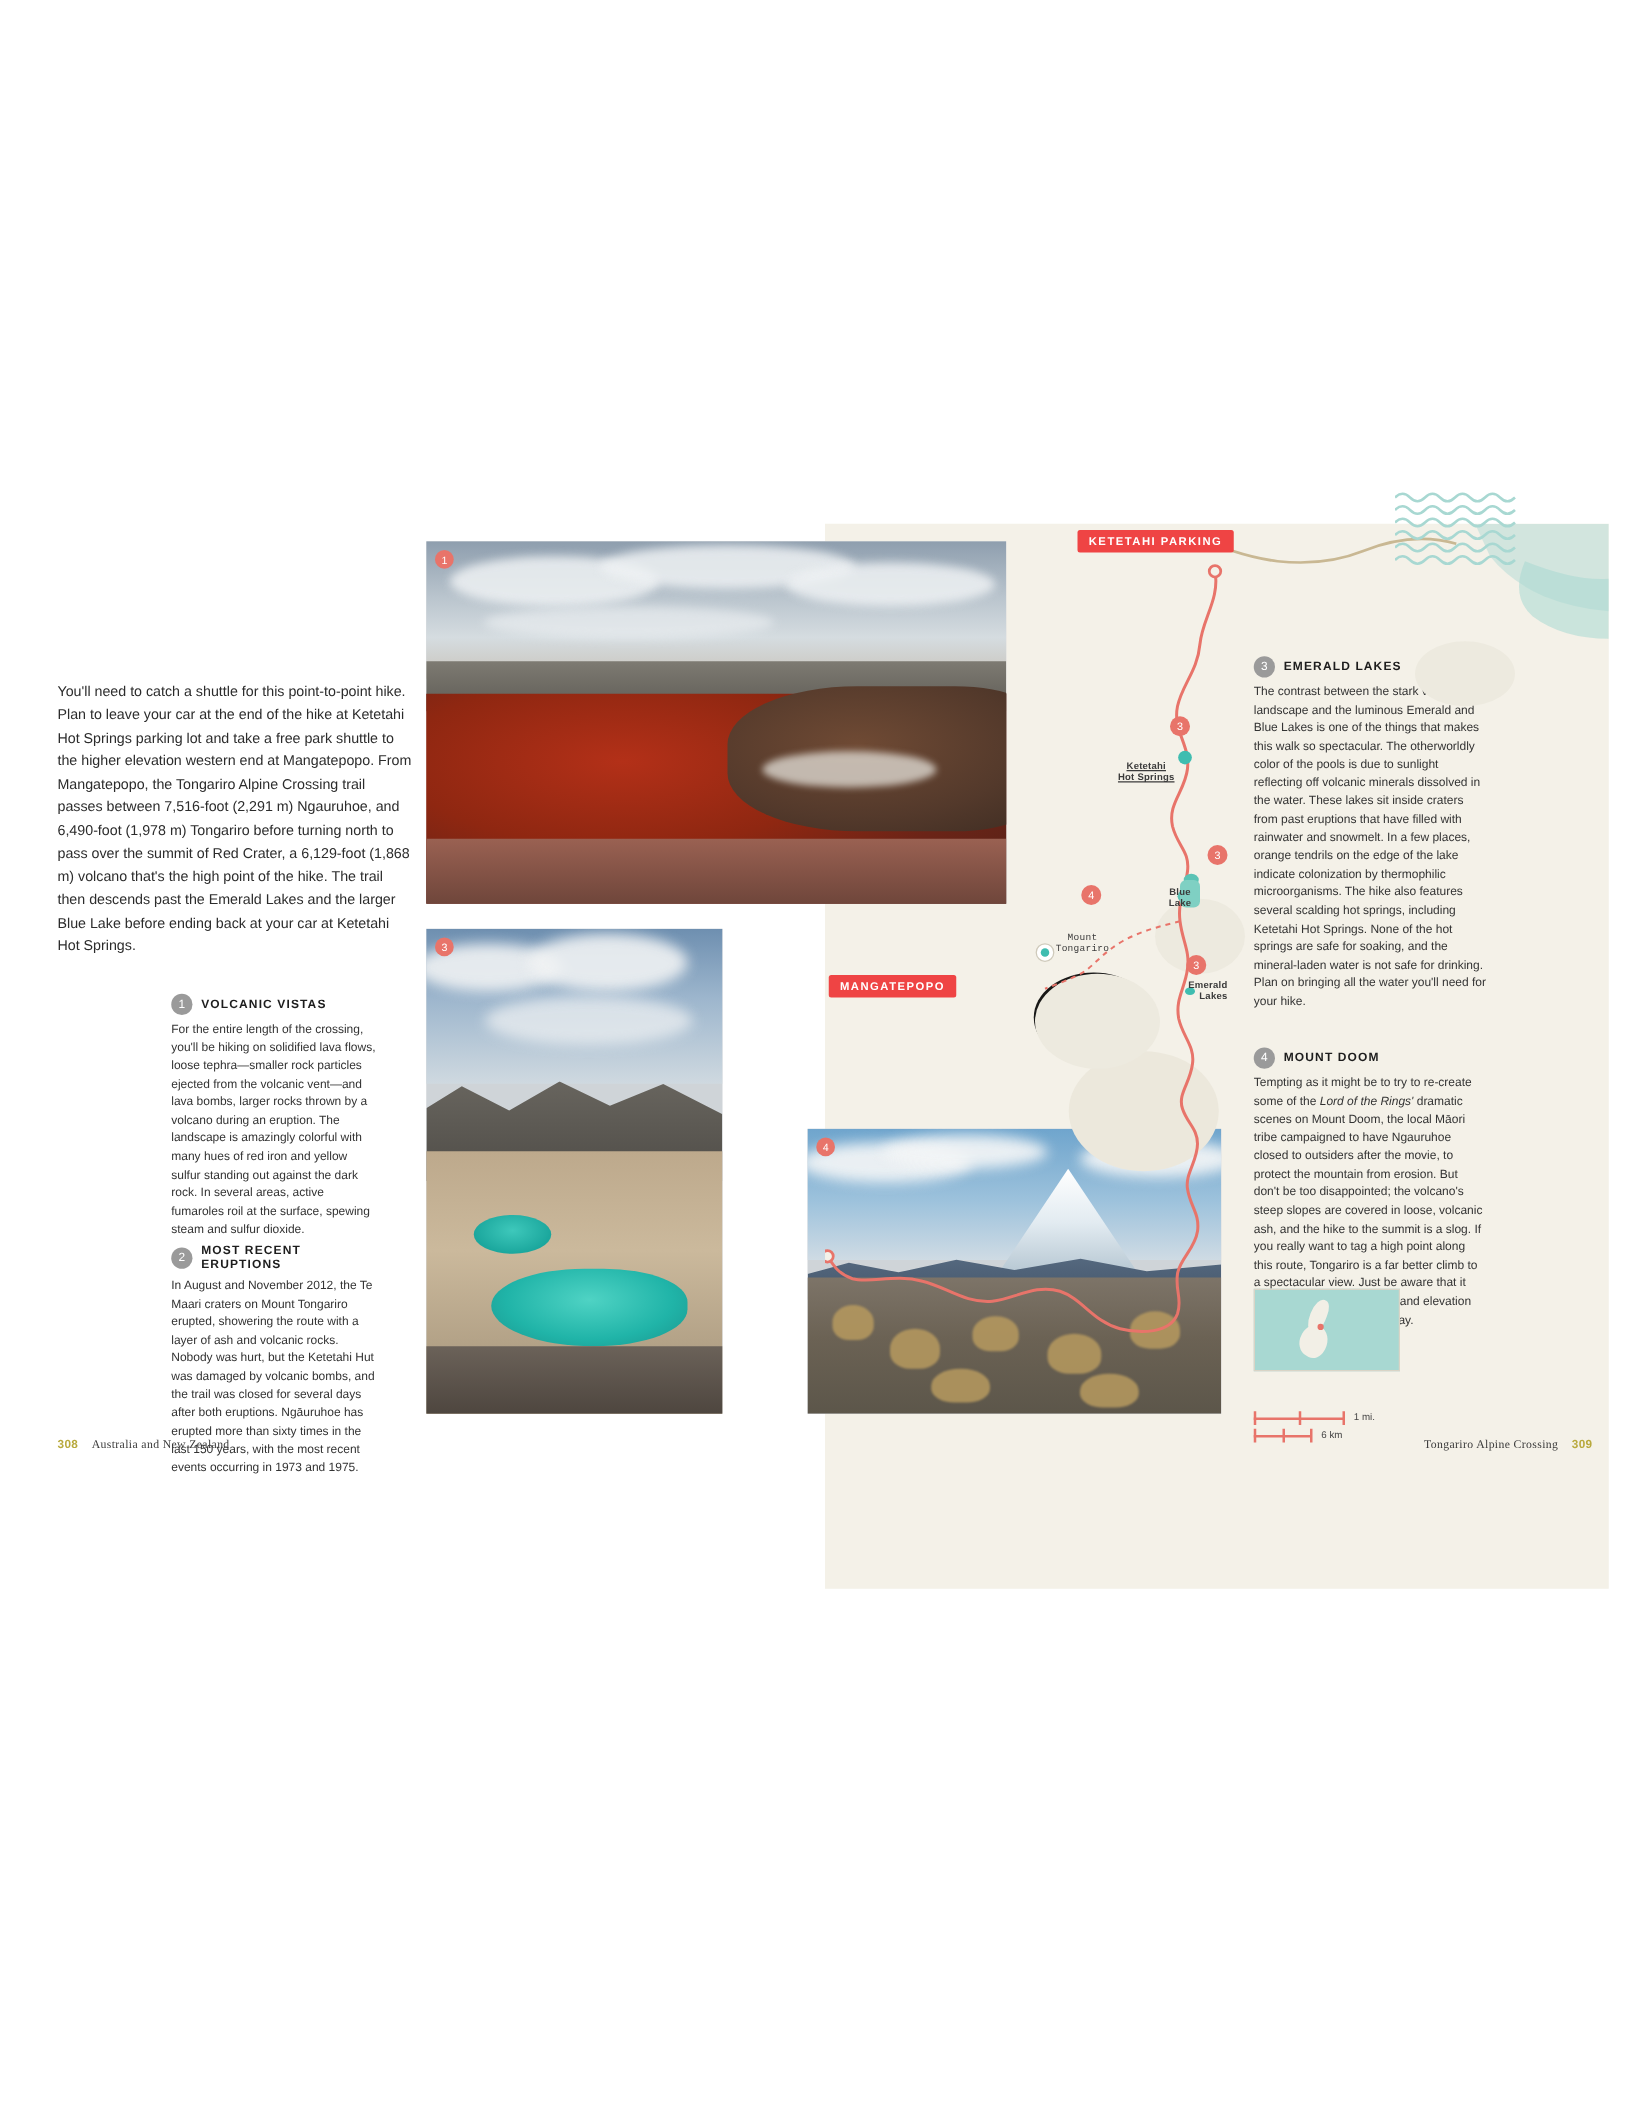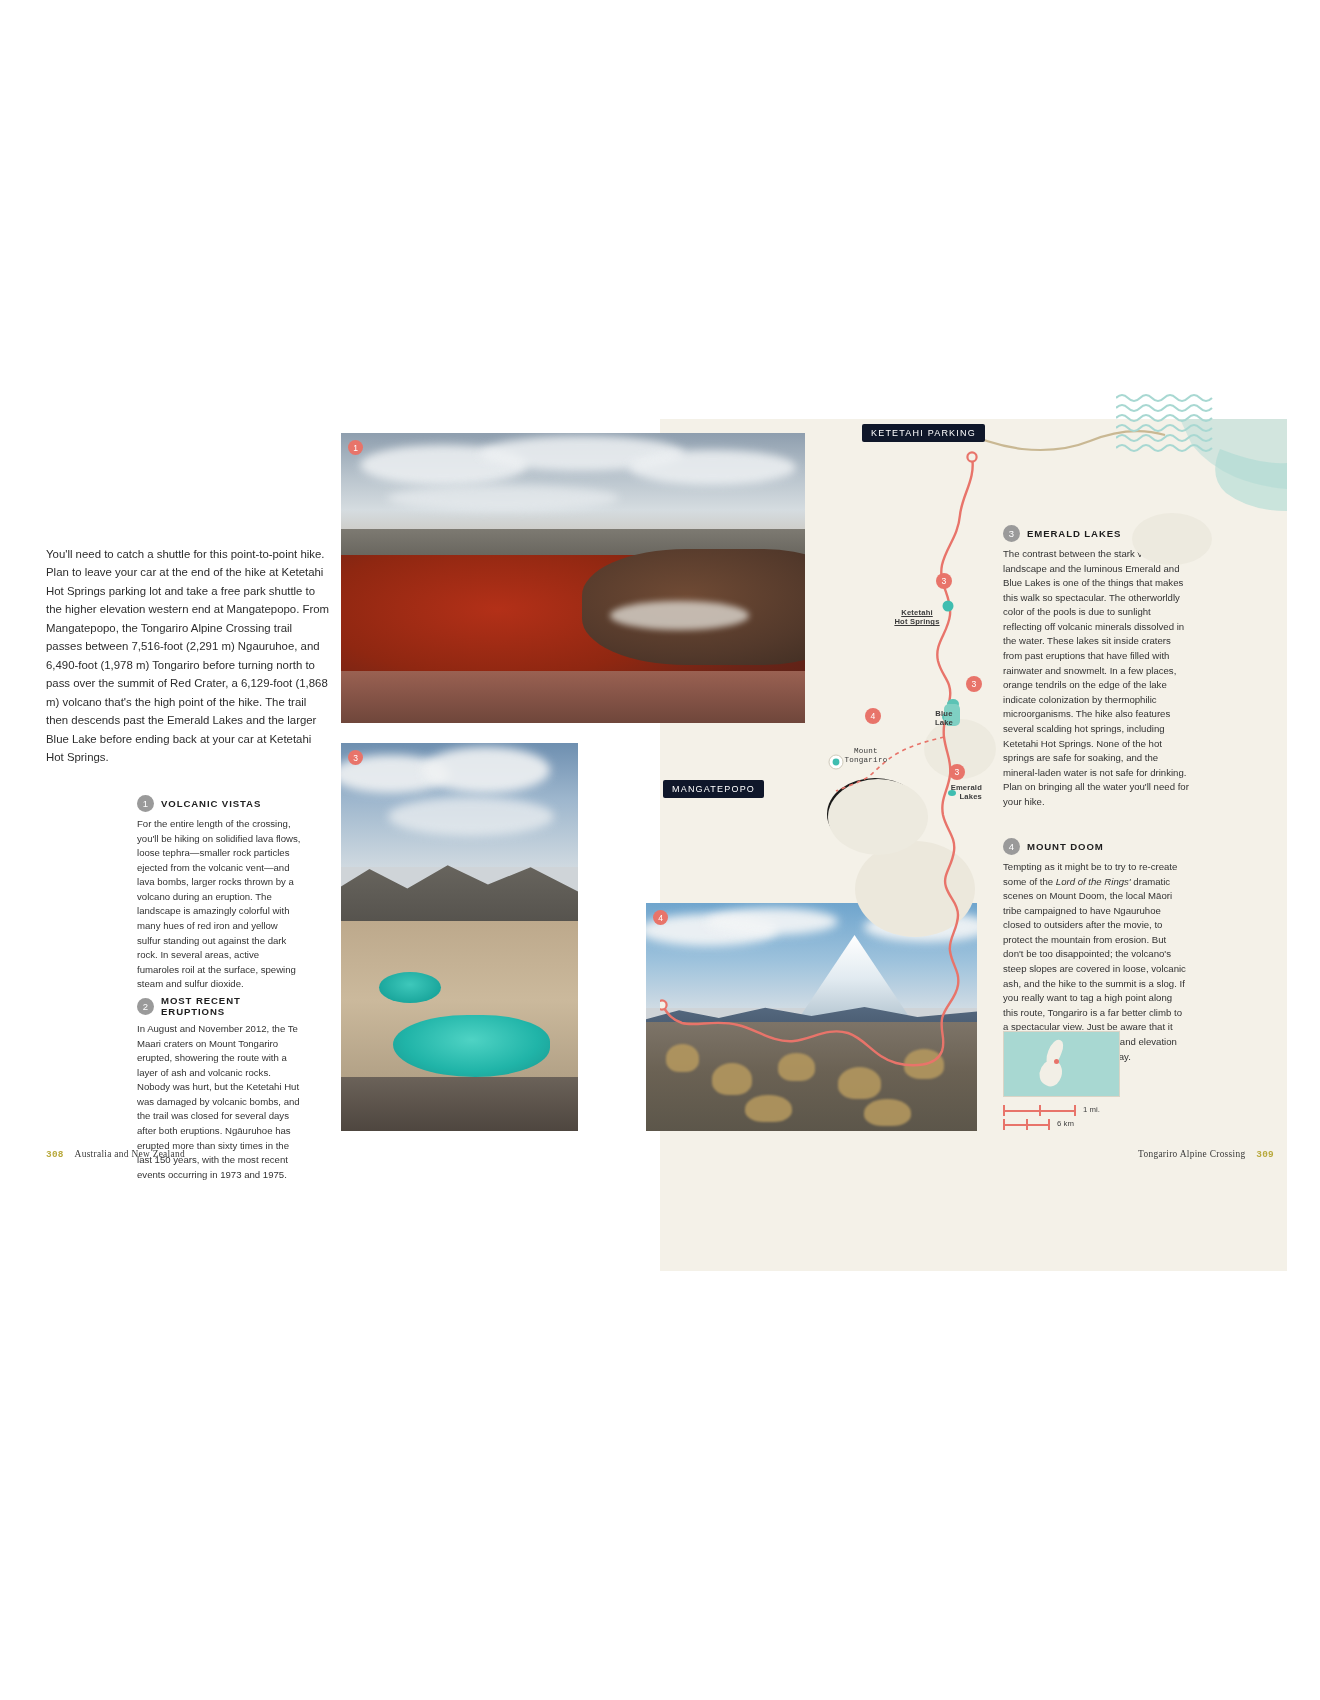--- a/index.html
+++ b/index.html
@@ -228,27 +228,27 @@
   
   .map-area {
     position:absolute;
     left:660px; top:419px;
     width:627px; height:852px;
   }
   .map-svg { position:absolute; left:0; top:0; }
 
   .map-pill {
     position:absolute;
-    background:#0f172a;
+    background:#ef4444;
     color:#fff;
     font-size:9px;
     letter-spacing:1.2px;
     padding:4px 9px 4px 9px;
     border-radius:2px;
-    font-weight:400;
+    font-weight:700;
     white-space:nowrap;
   }
   #pill-ketetahi { left:862px; top:424px; }
   #pill-mangatepopo { left:663px; top:780px; }
 
   .map-num {
     position:absolute;
     width:16px; height:16px;
     border-radius:50%;
     background:#e8746a;
@@ -285,38 +285,38 @@
     border:1px solid #d9d4c6;
   }
   .inset .nz {
     position:absolute;
     background:#f2efe6;
   }
   .inset .nz1 { left:44px; top:7px; width:13px; height:28px; transform:rotate(22deg); border-radius:50% 40% 45% 50%; }
   .inset .nz2 { left:36px; top:28px; width:22px; height:26px; transform:rotate(28deg); border-radius:45% 55% 40% 50%; }
   .inset .dot { position:absolute; left:50px; top:27px; width:5px; height:5px; background:#e8746a; border-radius:50%; }
 
-  .scalebar { position:absolute; left:1003px; top:1104px; width:110px; }
+  .scalebar { position:absolute; left:1003px; top:1128px; width:110px; }
   .scale-row { position:relative; height:14px; }
   .scale-line {
     position:absolute; left:0; top:6px; height:1.5px; background:#e8746a;
   }
   .scale-tick {
     position:absolute; top:1px; width:1.5px; height:11px; background:#e8746a;
   }
   .scale-txt {
     position:absolute; font-size:7.8px; color:#444; top:1px;
   }
 
   
   .footer-left {
     position:absolute; left:46px; top:1149px;
     font-size:9px; letter-spacing:.3px;
   }
-  .folio { color:#b8a93c; font-weight:700; font-size:9.4px;font-family:Liberation Mono, monospace; }
+  .folio { color:#b8a93c; font-weight:700; font-size:9.4px; }
   .footer-txt { font-family:"Liberation Serif", serif; color:#3a3a3a; font-size:9.4px; }
   .footer-right {
     position:absolute; right:46px; top:1149px;
     font-size:9px; letter-spacing:.3px; text-align:right;
   }
 
   em { font-style:italic; }
 </style>
 </head>
 <body>

